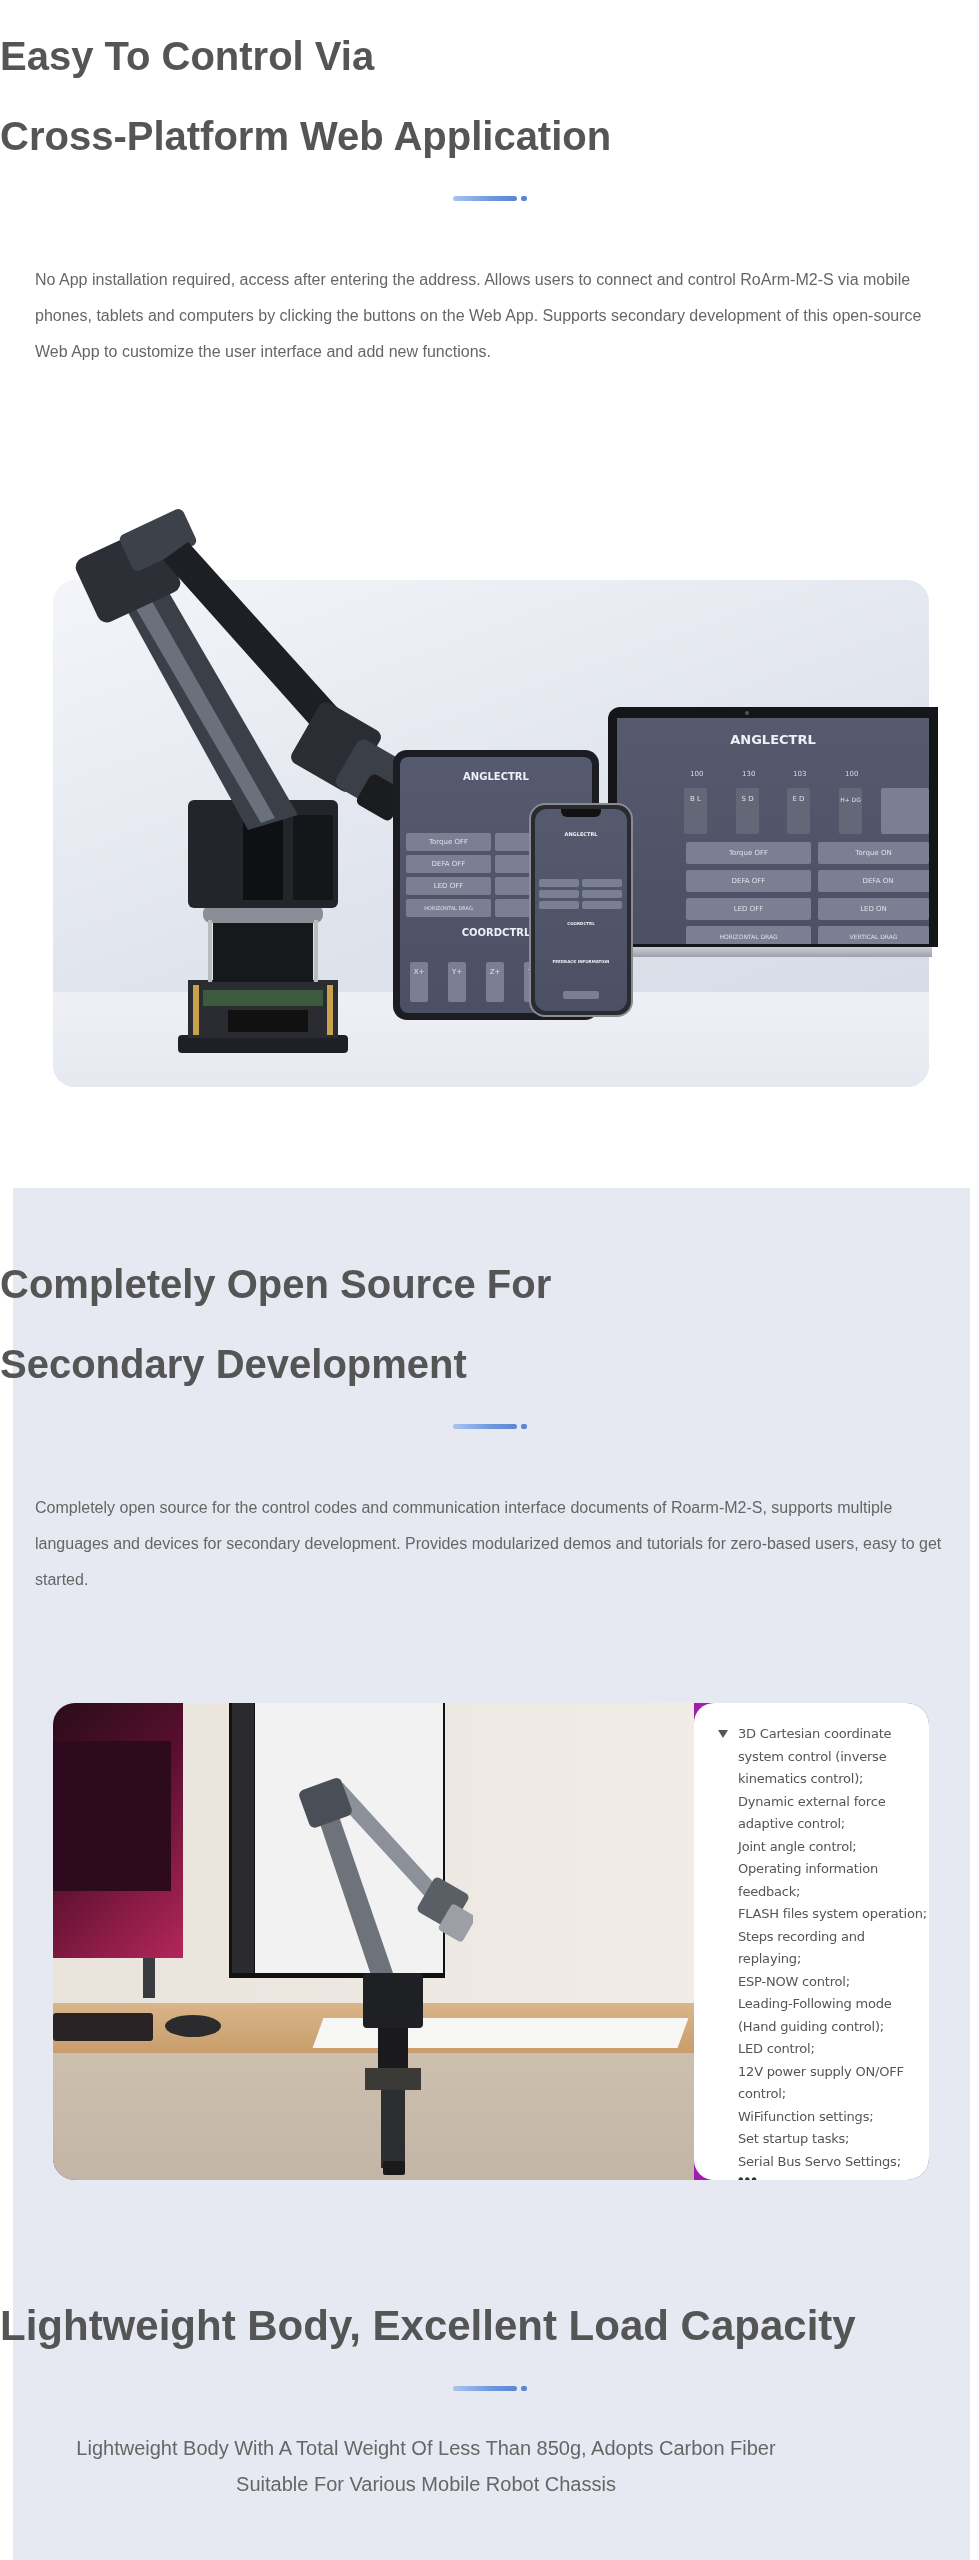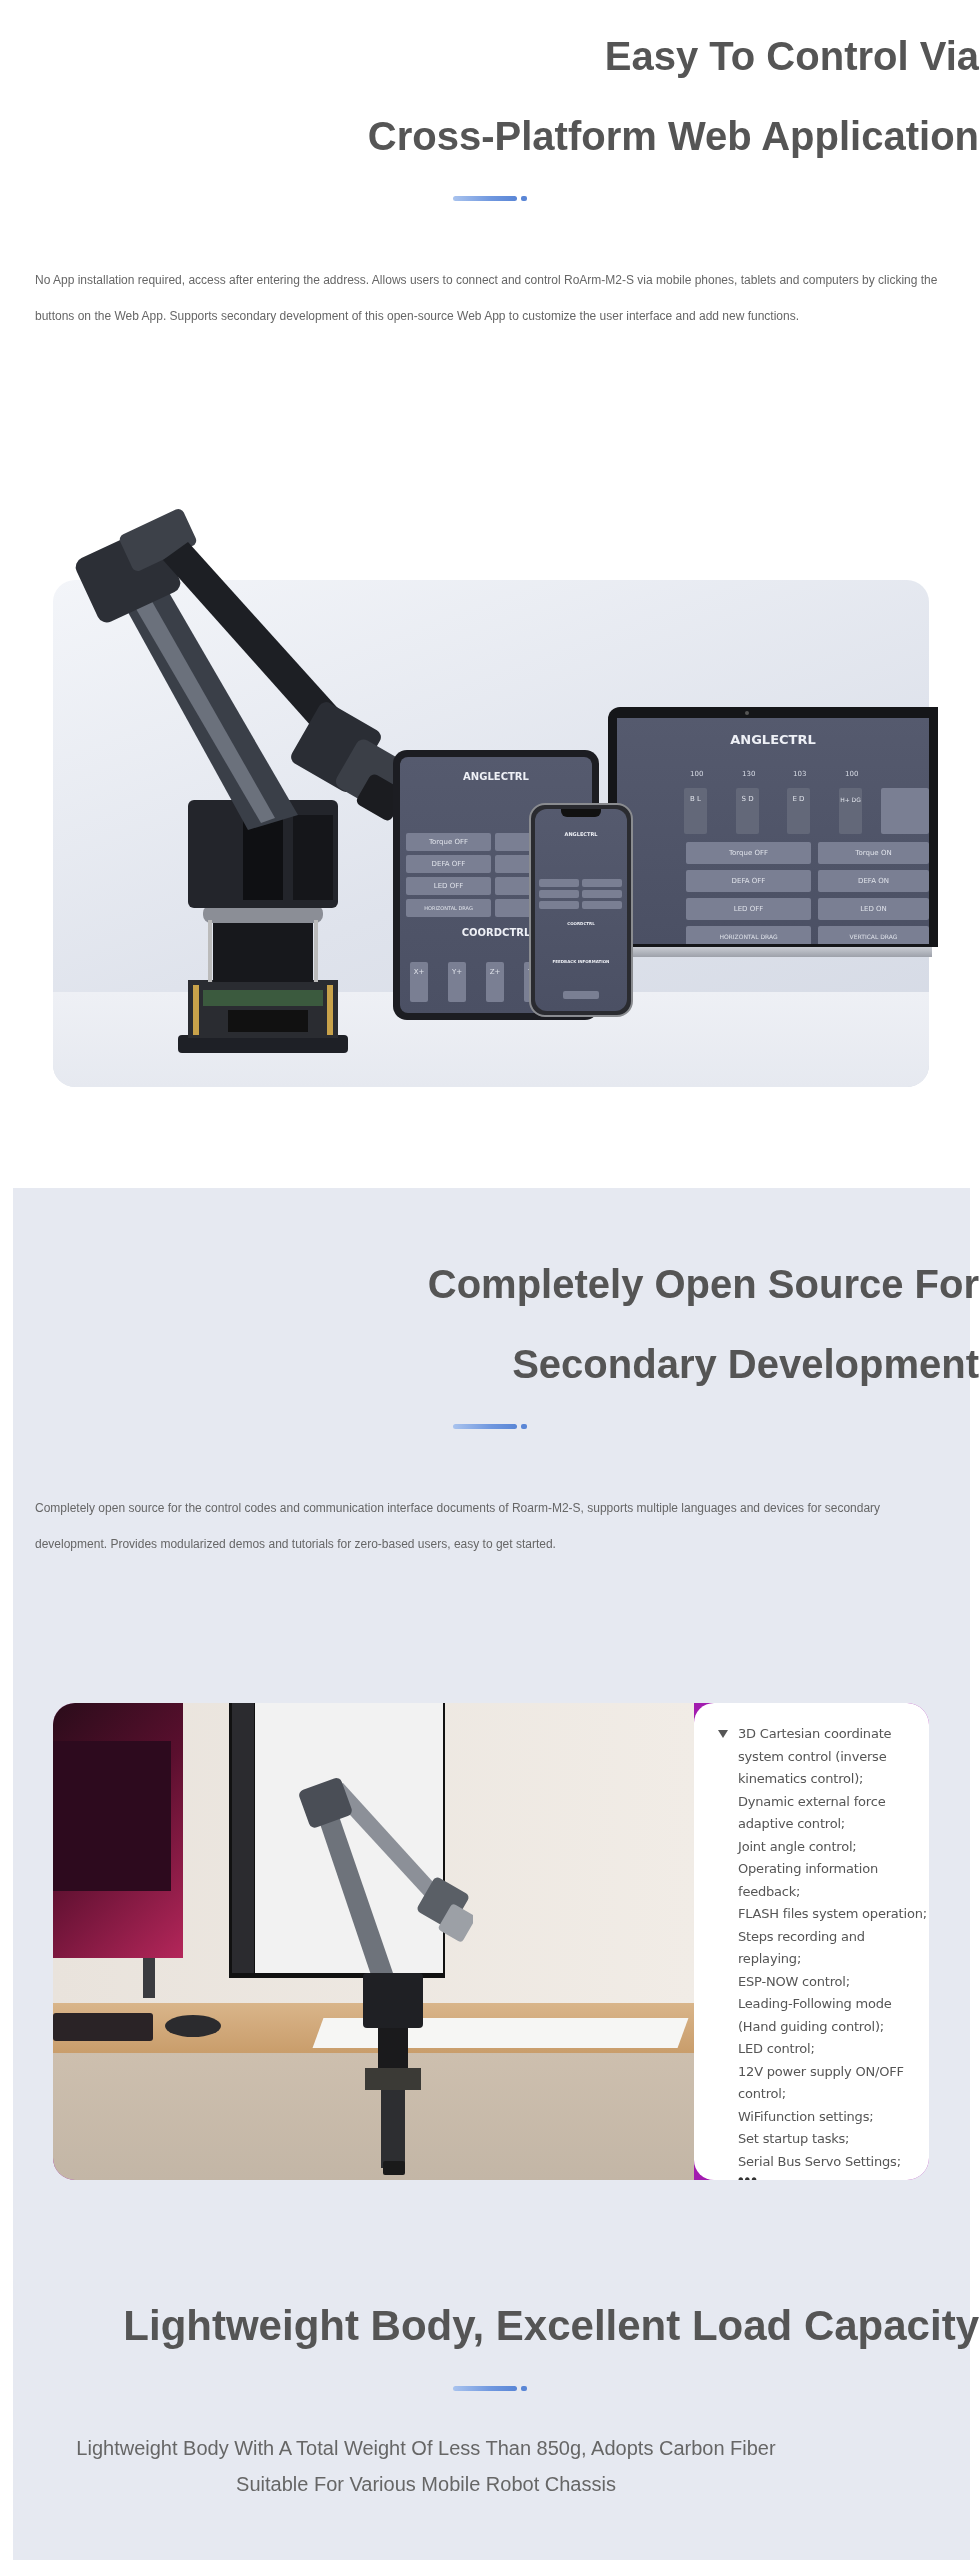--- a/index.html
+++ b/index.html
@@ -1,29 +1,29 @@
 <!DOCTYPE html>
 <html><head>
 <meta charset="utf-8">
 <style>
   * { box-sizing: border-box; margin: 0; padding: 0; }
   html, body { width: 979px; height: 2560px; overflow: hidden; background: #ffffff; }
   body { font-family: "Liberation Sans", sans-serif; color: #555; position: relative; }
 
   .section-title {
     font-family: "Liberation Sans", sans-serif;
-    font-weight: bold; color: #555555; text-align: right;
+    font-weight: bold; color: #555555; text-align: left;
     font-size: 40px; line-height: 80px; letter-spacing: 0px;
   }
   .divider { position: absolute; height: 5px; }
   .divider .bar { position: absolute; left: 0; top: 0; width: 64px; height: 5px; border-radius: 3px;
     background: linear-gradient(90deg, #a9c3ee 0%, #6f97df 60%, #5a86d6 100%); }
   .divider .dot { position: absolute; left: 68px; top: 0; width: 6px; height: 5px; border-radius: 2px; background: #5a86d6; }
 
-  .body-text { position: absolute; font-size: 12px; line-height: 36px; color: #666666; }
+  .body-text { position: absolute; font-size: 16px; line-height: 36px; color: #666666; }
 
   
   #s1-title { position: absolute; left: 0; top: 16px; width: 979px; }
   #s1-divider { left: 453px; top: 196px; }
   #s1-text { left: 35px; top: 262px; width: 920px; }
 
   
   #card1 { position: absolute; left: 53px; top: 580px; width: 876px; height: 507px; border-radius: 22px;
     background: linear-gradient(160deg, #f3f5f9 0%, #dfe3ec 55%, #d4d9e4 100%); overflow: visible; }
   #card1 .floor { position: absolute; left: 0; bottom: 0; width: 100%; height: 95px; border-radius: 0 0 22px 22px;
@@ -132,21 +132,21 @@
       <div class="scr-num" style="left:176px;top:52px;">103</div>
       <div class="scr-num" style="left:228px;top:52px;">100</div>
       <div class="scr-btn" style="left:67px;top:70px;width:23px;height:46px;line-height:23px;background:#636879;">B L</div>
       <div class="scr-btn" style="left:119px;top:70px;width:23px;height:46px;line-height:23px;background:#636879;">S D</div>
       <div class="scr-btn" style="left:170px;top:70px;width:23px;height:46px;line-height:23px;background:#636879;">E D</div>
       <div class="scr-btn" style="left:222px;top:70px;width:23px;height:46px;line-height:23px;background:#636879;font-size:6px;">H+ DG</div>
       <div class="scr-btn" style="left:264px;top:70px;width:48px;height:46px;"></div>
       <div class="scr-btn" style="left:69px;top:124px;width:125px;height:22px;line-height:22px;">Torque OFF</div>
       <div class="scr-btn" style="left:201px;top:124px;width:111px;height:22px;line-height:22px;">Torque ON</div>
       <div class="scr-btn" style="left:69px;top:152px;width:125px;height:22px;line-height:22px;">DEFA OFF</div>
-      <div class="scr-btn" style="left:201px;top:152px;width:111px;height:22px;line-height:22px;">DEFA ON</div>
+      <div class="scr-btn" style="left:201px;top:152px;width:120px;height:22px;line-height:22px;">DEFA ON</div>
       <div class="scr-btn" style="left:69px;top:180px;width:125px;height:22px;line-height:22px;">LED OFF</div>
       <div class="scr-btn" style="left:201px;top:180px;width:111px;height:22px;line-height:22px;">LED ON</div>
       <div class="scr-btn" style="left:69px;top:208px;width:125px;height:22px;line-height:22px;font-size:6px;">HORIZONTAL DRAG</div>
       <div class="scr-btn" style="left:201px;top:208px;width:111px;height:22px;line-height:22px;font-size:6px;">VERTICAL DRAG</div>
     </div>
     <div style="position:absolute;left:-6px;top:240px;width:330px;height:10px;background:linear-gradient(180deg,#c9ccd3,#9da1aa);border-radius:0 0 0 6px;"></div>
   </div>
 
   <div style="position:absolute;left:476px;top:223px;width:104px;height:214px;background:#2a2b30;border-radius:16px;border:2px solid #8a8c90;">
     <div class="device-screen" style="left:4px;top:4px;width:92px;height:202px;border-radius:12px;">

